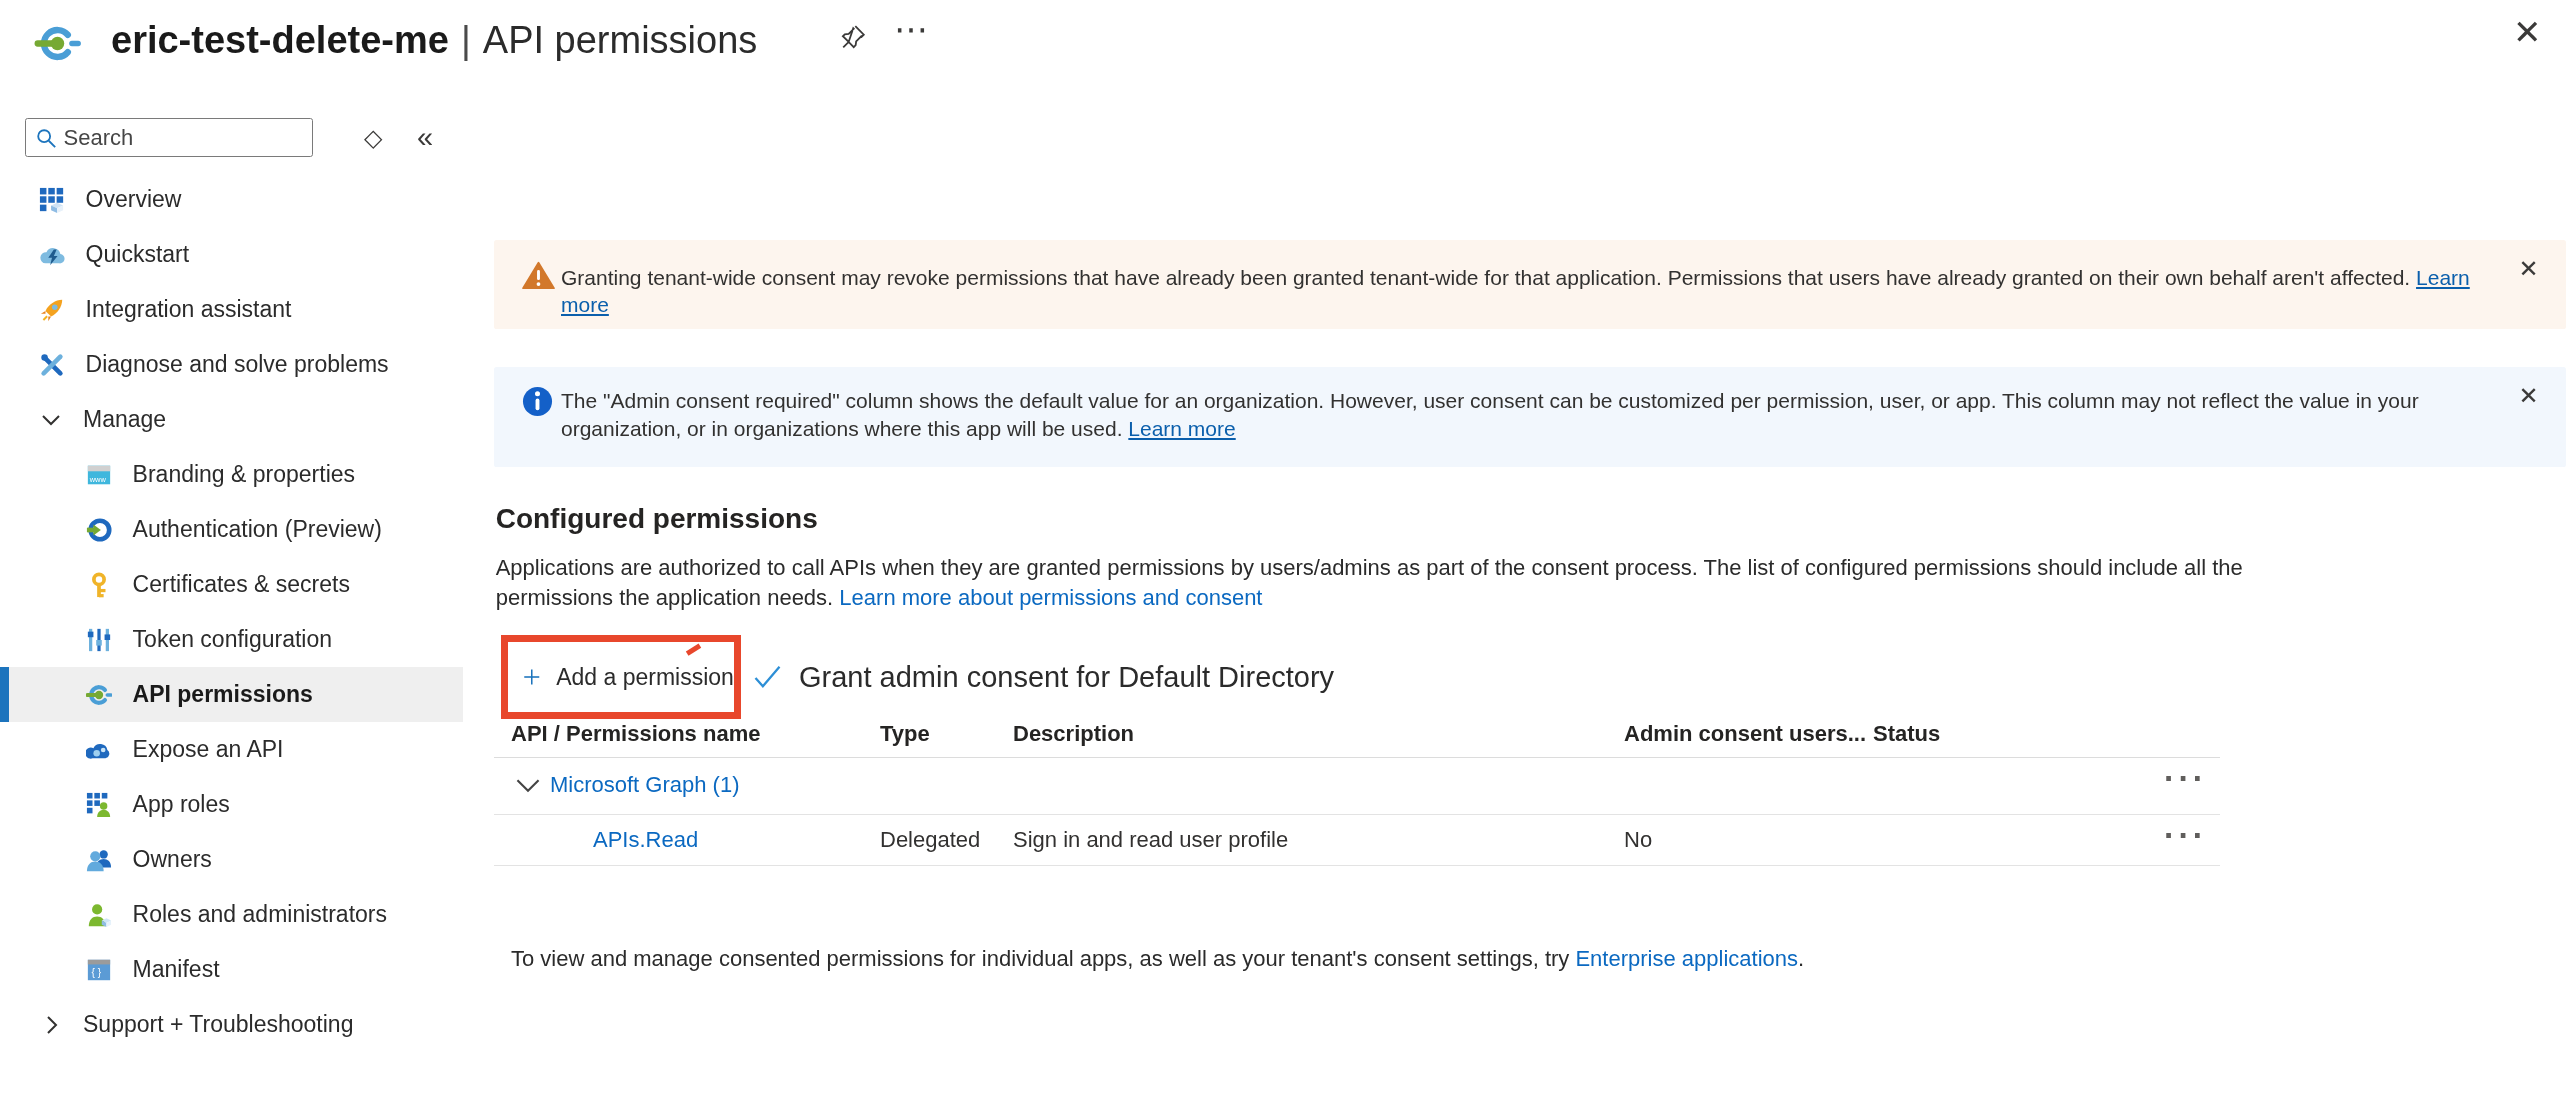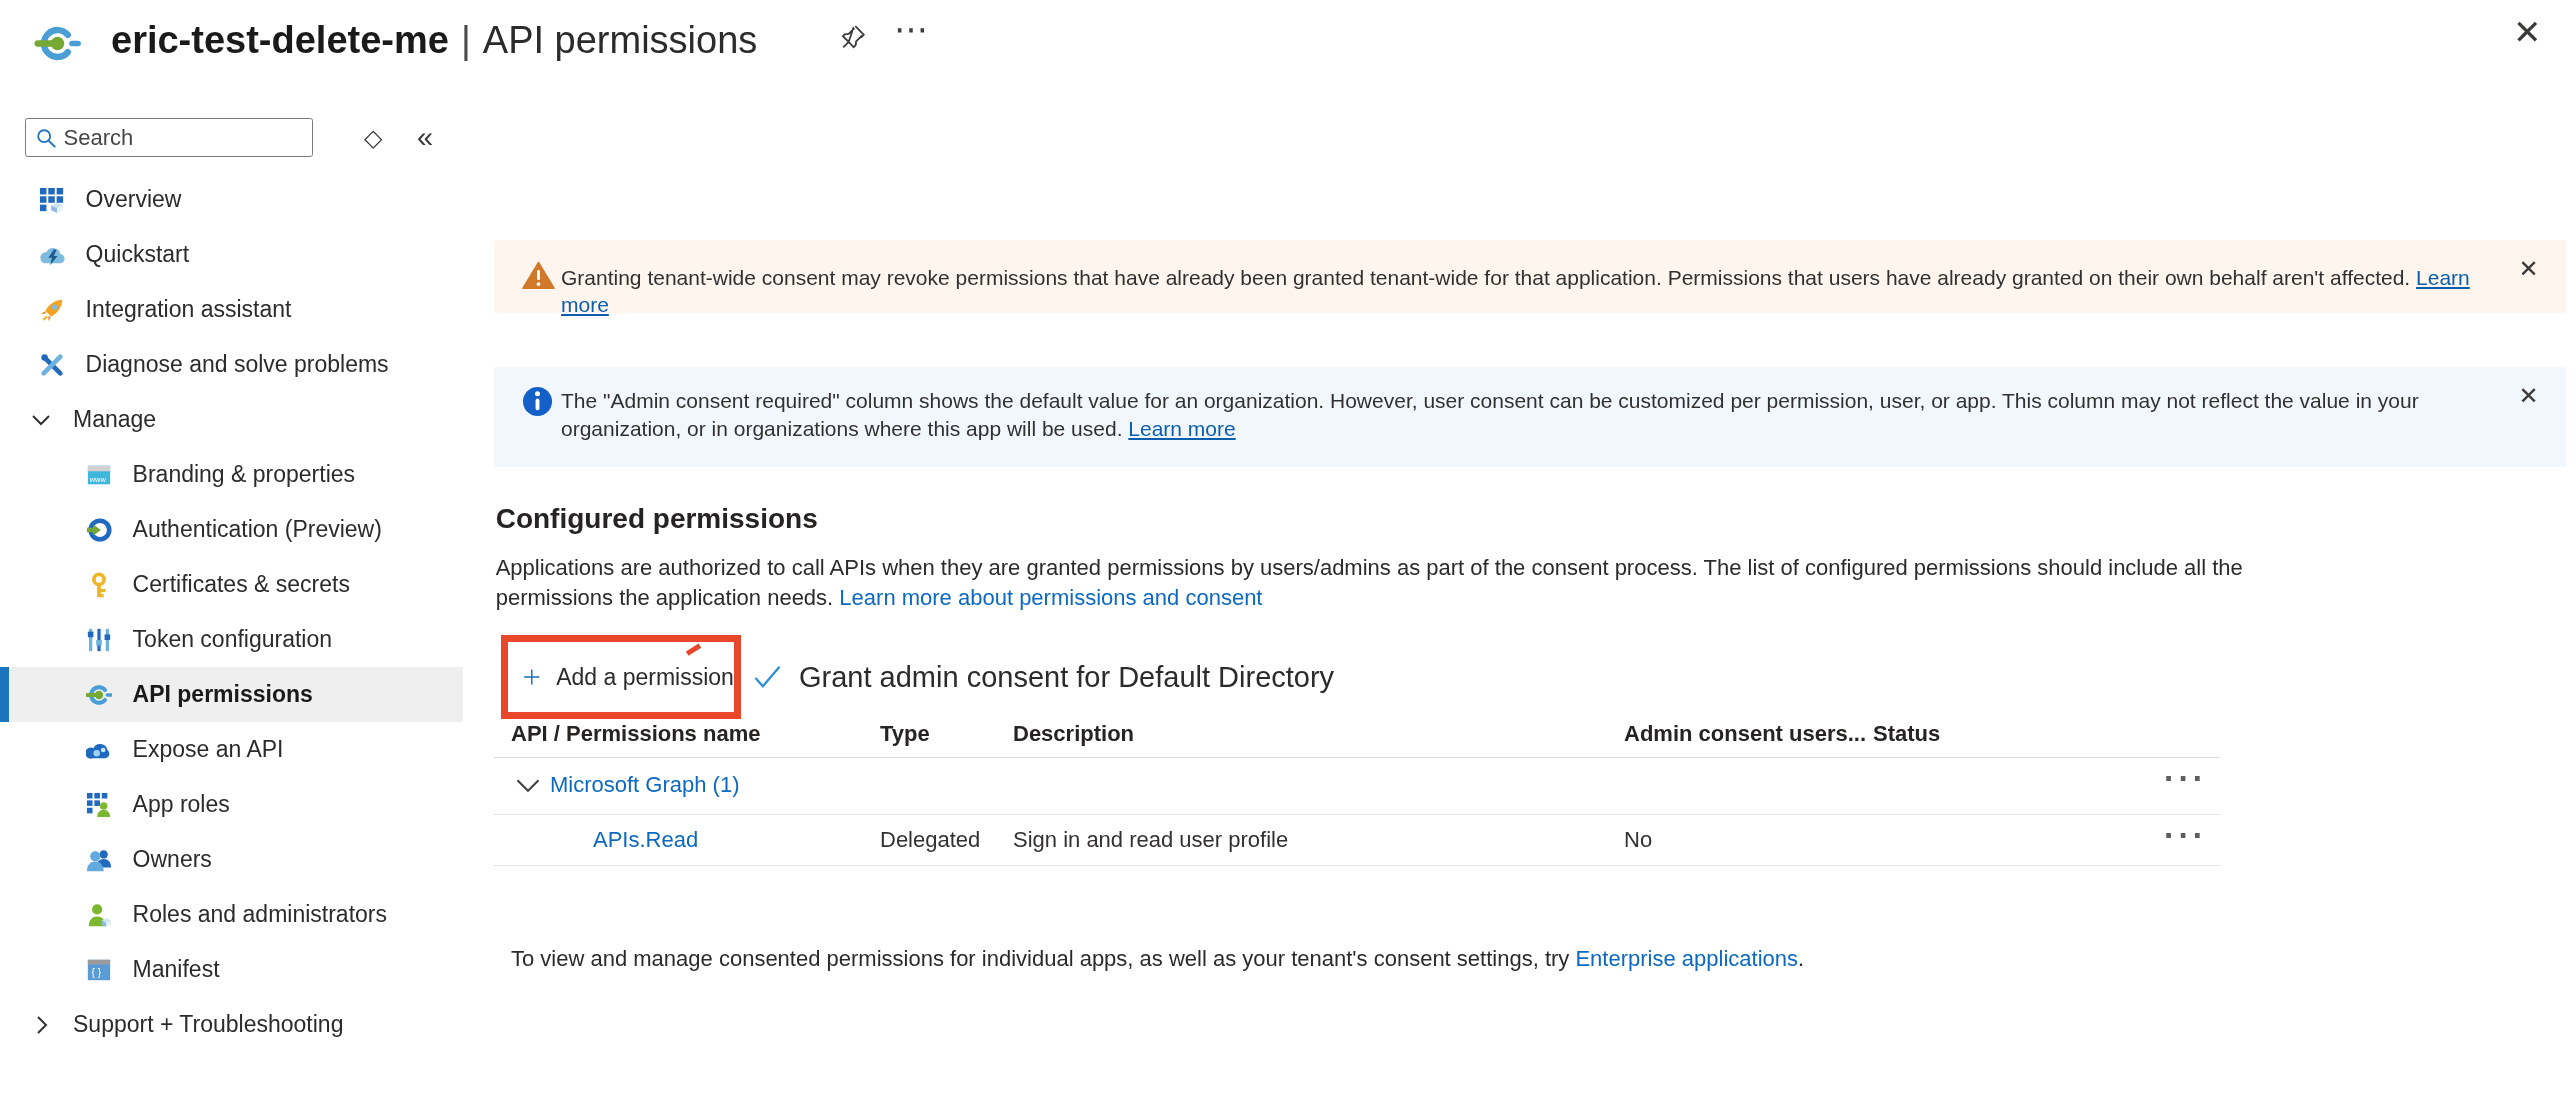--- a/index.html
+++ b/index.html
@@ -26,36 +26,36 @@
     font-family:"Liberation Sans", sans-serif; color:#323130; background:transparent; }
   .search-input::placeholder { color:#464646; }
   .diamond-btn { position:absolute; left:364px; top:34px; font-size:24px; color:#3b3a39; cursor:pointer; }
   .collapse-btn { position:absolute; left:417px; top:31px; font-size:29px; color:#3b3a39; cursor:pointer; }
 
   .nav { position:absolute; top:82px; left:0; right:0; }
   .nav-item, .nav-group { height:55px; display:flex; align-items:center; gap:20.6px;
     font-size:23px; cursor:pointer; color:#2b2b2b; }
   .nav-item { padding-left:39px; }
   .nav-item.child { padding-left:86px; }
-  .nav-group { padding-left:28px; gap:19px; }
+  .nav-group { padding-left:38px; gap:19px; }
   .nav-icon { width:26px; height:26px; display:inline-flex; align-items:center; justify-content:center; flex:0 0 auto; }
   .nav-item.selected { background:#efefef; position:relative; }
   .nav-item.selected .nav-label { font-weight:700; color:#1a1a1a; }
   .nav-item.selected::before { content:""; position:absolute; left:0; top:0; bottom:0; width:8.6px; background:#1c74bd; }
 
   
   .main { position:absolute; left:494px; top:90px; width:2072px; bottom:0; }
 
   .toolbar { position:absolute; top:0; left:0; right:0; height:79px; display:flex;
     align-items:center; padding-left:19px; gap:31px; border-bottom:1.7px solid #e5e5e5; }
   .tb-btn { display:flex; align-items:center; gap:13.7px; font-size:24px; color:#323130; cursor:pointer; }
   .tb-divider { width:1.7px; height:36px; background:#c8c8c8; }
 
   .banner { position:absolute; left:0; width:100%; border-radius:2.6px; font-size:21px; }
-  .banner-warning { top:150px; height:73px; background:#fdf5ee; }
+  .banner-warning { top:150px; height:89px; background:#fdf5ee; }
   .banner-info { top:277px; height:100px; background:#f2f7fd; }
   .banner .b-icon { position:absolute; left:28px; }
   .banner-warning .b-icon { top:21.4px; }
   .banner-info .b-icon { top:19px; }
   .banner .b-text { position:absolute; left:67px; right:94px; line-height:27.4px; }
   .banner-warning .b-text { top:24px; }
   .banner-info .b-text { top:20px; line-height:28px; }
   .banner .b-close { position:absolute; right:27.4px; top:15.4px; font-size:24px; font-weight:100; color:#3b3a39; cursor:pointer; }
   .banner a, .inline-link { color:#0b5fac; text-decoration:underline; cursor:pointer; }
 

